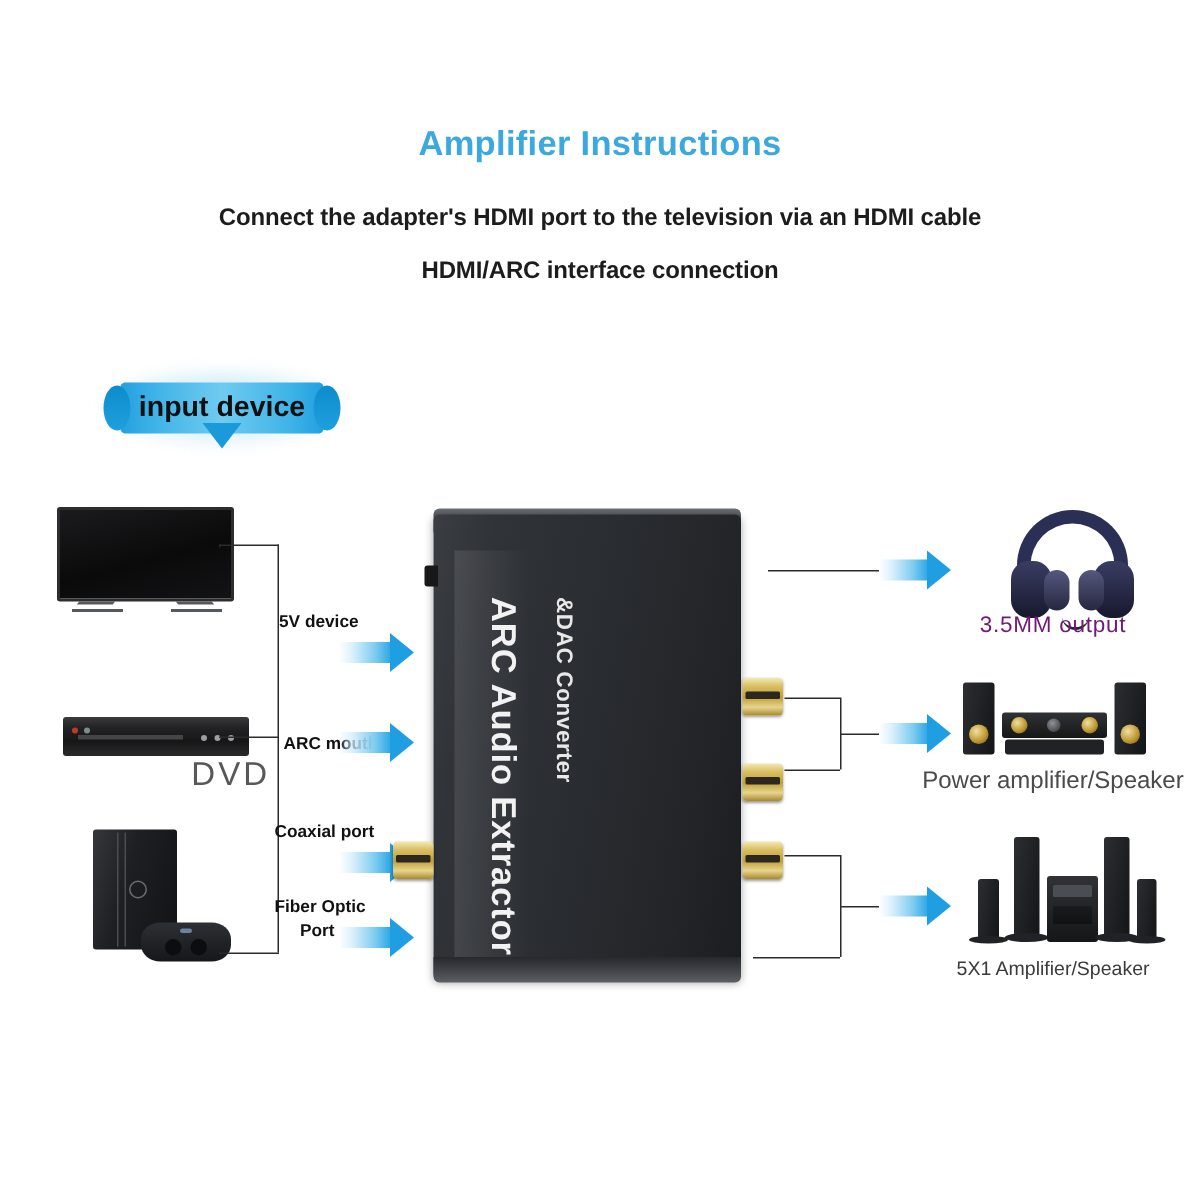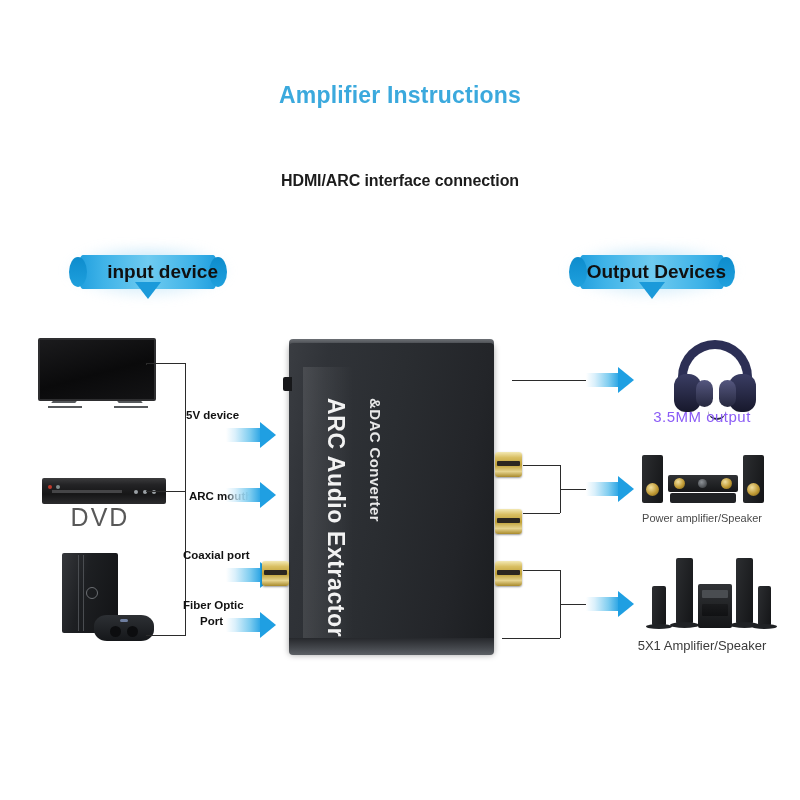--- a/index.html
+++ b/index.html
@@ -44,38 +44,38 @@
   }
   .ribbon .bar:before{left:-9px;}
   .ribbon .bar:after{right:-9px;}
   .ribbon .tail{
     position:absolute;left:50%;margin-left:-13px;top:27px;
     width:0;height:0;border-left:13px solid transparent;border-right:13px solid transparent;
     border-top:17px solid #1b9ada;
   }
   .ribbon .lbl{
     position:absolute;left:0;top:0;right:0;height:34px;line-height:34px;
-    text-align:right;font-size:19px;font-weight:bold;color:#101010;
+    text-align:center;font-size:19px;font-weight:bold;color:#101010;
     z-index:4;white-space:nowrap;
   }
   #ribbon-input{left:78px;top:255px;width:140px;}
   #ribbon-output{left:578px;top:255px;width:148px;}
 
   
   .art{position:absolute;}
   .cap{position:absolute;text-align:center;white-space:nowrap;}
 
   
   .cap-tv{left:20px;top:408px;width:160px;font-size:25px;color:#1d1d1d;}
-  .cap-dvd{left:20px;top:503px;width:160px;font-size:25px;color:#585858;letter-spacing:2px;}
+  .cap-dvd{left:20px;top:503px;width:160px;font-size:22px;color:#585858;letter-spacing:2px;text-align:right;}
   .cap-ps4{left:20px;top:645px;width:160px;font-size:19px;color:#585858;letter-spacing:1px;}
 
   
-  .cap-hp{left:614px;top:408px;width:176px;font-size:15px;color:#8b5cf6;letter-spacing:.5px;}
-  .cap-amp{left:604px;top:512px;width:196px;font-size:11px;color:#4a4a4a;}
+  .cap-hp{left:614px;top:408px;width:176px;font-size:15px;color:#701a75;letter-spacing:.5px;}
+  .cap-amp{left:604px;top:512px;width:196px;font-size:16px;color:#4a4a4a;}
   .cap-51{left:604px;top:638px;width:196px;font-size:13px;color:#3b3b3b;}
 
   
   .arrow{position:absolute;height:26px;}
   .arrow .shaft{
     position:absolute;left:0;top:6px;height:14px;width:calc(100% - 15px);
     background:linear-gradient(90deg, rgba(255,255,255,0) 0%, rgba(206,235,250,.75) 26%, #7fcdf0 68%, #2aa4e4 100%);
   }
   .arrow .head{
     position:absolute;right:0;top:0;width:0;height:0;
@@ -209,35 +209,30 @@
     border-radius:2px;
   }
   .sp-base{position:absolute;background:#202225;border-radius:2px;}
 </style>
 </head>
 <body>
 
 <div id="stage">
 
   <div class="title">Amplifier Instructions</div>
+  <div class="sub1">Connect the adapter's HDMI port to the television via an HDMI cable</div>
   <div class="sub2">HDMI/ARC interface connection</div>
 
   <div class="ribbon" id="ribbon-input">
     <div class="glow"></div>
     <div class="bar"></div>
     <div class="tail"></div>
     <div class="lbl">input device</div>
   </div>
 
-  <div class="ribbon" id="ribbon-output">
-    <div class="glow"></div>
-    <div class="bar"></div>
-    <div class="tail"></div>
-    <div class="lbl">Output Devices</div>
-  </div>
 
   <div class="art" style="left:38px;top:338px;width:118px;height:72px;">
     <div class="tv-screen"></div>
     <div class="tv-leg" style="left:14px;top:63px;width:24px;height:2px;transform:skewX(-38deg);"></div>
     <div class="tv-leg" style="left:80px;top:63px;width:24px;height:2px;transform:skewX(38deg);"></div>
     <div class="tv-leg" style="left:10px;top:68px;width:34px;height:2px;"></div>
     <div class="tv-leg" style="left:76px;top:68px;width:34px;height:2px;"></div>
   </div>
 
   <div class="art" style="left:42px;top:478px;width:124px;height:26px;">

